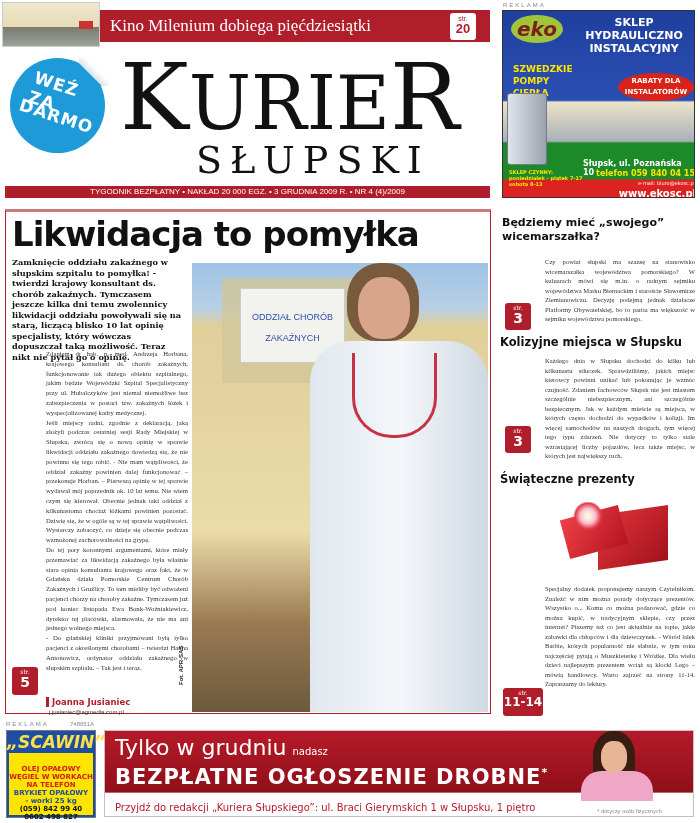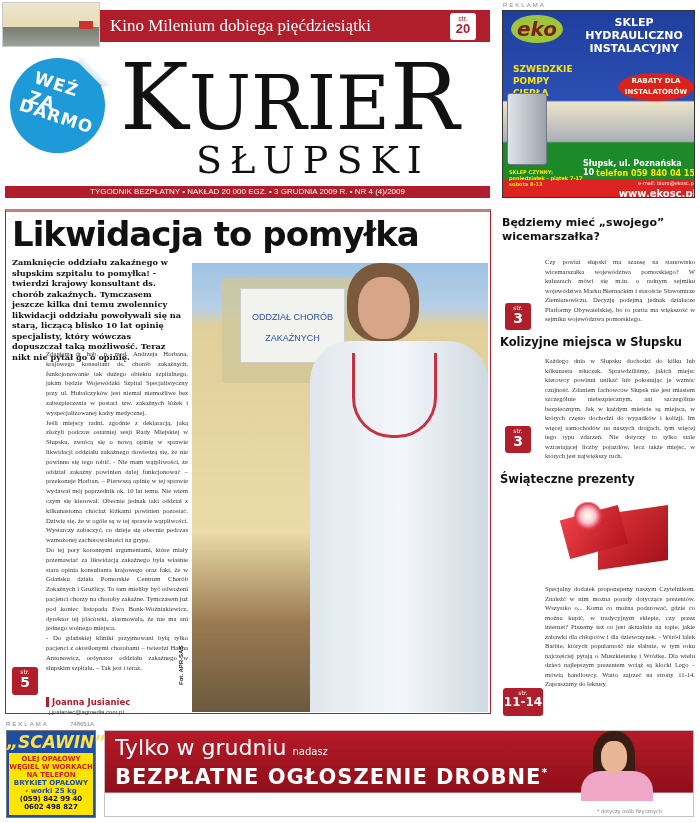--- a/index.html
+++ b/index.html
@@ -71,21 +71,21 @@
 #gift .lid{position:absolute;left:4px;top:22px;width:60px;height:40px;background:linear-gradient(135deg,#ef4048,#b3151f);transform:rotate(-15deg)}
 #gift .bow{position:absolute;left:12px;top:12px;width:32px;height:28px;background:radial-gradient(circle,#fff3e0 10%,#f7c2cf 35%,#e23a4a 60%,transparent 70%)}
 #r3-body{left:545px;top:584px;width:150px;font-size:6.6px;line-height:9.5px;text-align:justify;color:#333}
 #r3-str{left:503px;top:688px;width:40px;height:28px}
 #r3-str .n{font-size:12px}
 
 #reklama-bottom{left:6px;top:721px;font-size:6px;letter-spacing:2px;color:#888;font-family:"Liberation Sans",sans-serif}
 #reklama-code{left:70px;top:721px;font-size:6px;color:#888;font-family:"Liberation Sans",sans-serif}
 #scawin-ad{left:6px;top:730px;width:90px;height:88px;background:#1c4ea3;border:1px solid #777;font-family:"DejaVu Sans",sans-serif;font-weight:bold;text-align:center}
 #scawin-name{color:#fde047;font-size:17px;font-style:italic;line-height:22px}
-#scawin-inner{position:absolute;left:2px;top:22px;width:84px;height:62px;background:#ffe400;font-size:7px;line-height:8px;padding-top:2px}
+#scawin-inner{position:absolute;left:2px;top:22px;width:84px;height:62px;background:#ffe400;font-size:7px;line-height:8px;padding-top:12px}
 #scawin-inner .red{color:#d01d1d}
 #scawin-inner .blue{color:#1c4ea3}
 #scawin-inner .blk{color:#111}
 #kurier-ad{left:104px;top:730px;width:590px;height:87px;background:linear-gradient(180deg,#b61a28 0%,#8f0f1a 72%,#fff 73%);border:1px solid #c9c0c0;overflow:hidden;font-family:"DejaVu Sans",sans-serif}
 #ad-line1{left:10px;top:4px;color:#fff;font-size:22px}
 #ad-line1 .nad{font-size:10px;margin-left:6px}
 #ad-line2{left:10px;top:34px;color:#fff;font-size:21px;font-weight:bold;letter-spacing:1px}
 #ad-line2 sup{font-size:11px}
 #ad-line3{left:10px;top:71px;color:#b61a28;font-size:10px}
 #ad-note{left:492px;top:77px;color:#777;font-size:5px}
@@ -201,14 +201,15 @@
   </div>
 </div>
 <div id="kurier-ad" class="abs">
   <div id="ad-woman" class="abs">
     <div class="h"></div>
     <div class="b"></div>
     <div class="f"></div>
   </div>
   <div id="ad-line2" class="abs"><span>BEZPŁATNE OGŁOSZENIE DROBNE</span><sup>*</sup></div>
   <div id="ad-line1" class="abs"><span>Tylko w grudniu</span><span class="nad">nadasz</span></div>
+  <div id="ad-line3" class="abs">Przyjdź do redakcji „Kuriera Słupskiego”: ul. Braci Gierymskich 1 w Słupsku, 1 piętro</div>
   <div id="ad-note" class="abs">* dotyczy osób fizycznych</div>
 </div>
 
 </body></html>

